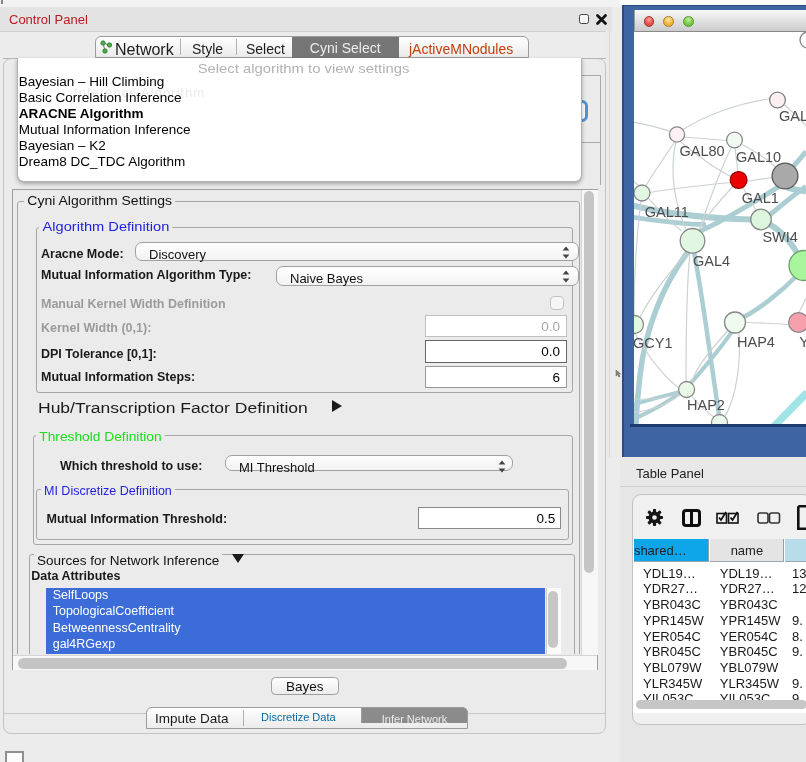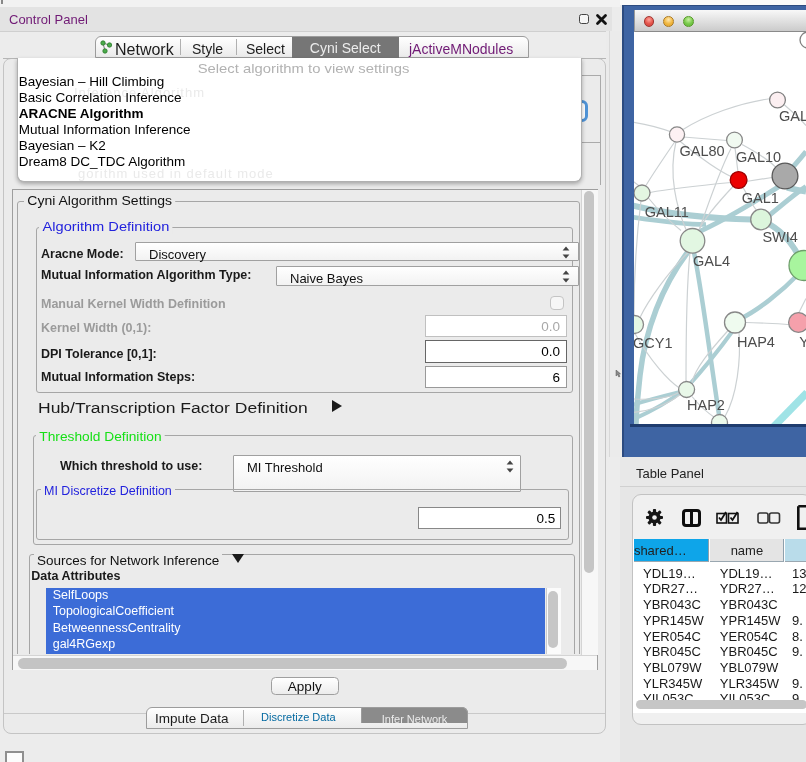--- a/index.html
+++ b/index.html
@@ -3,49 +3,49 @@
 <meta charset="utf-8">
 <style>
 * { margin:0; padding:0; box-sizing:border-box; }
 html,body { width:806px; height:762px; overflow:hidden; }
 body { font-family:"Liberation Sans", sans-serif; background:#ececec; position:relative; }
 .abs { position:absolute; }
 .lbl { position:absolute; font-size:12.5px; font-weight:bold; color:#1a1a1a; white-space:nowrap; }
 .dis { color:#9b9b9b; }
 .gbox { position:absolute; border:1px solid #a6a6a6; border-radius:3px; }
 .gtitle { position:absolute; font-size:12.5px; background:#ebebeb; padding:0 3px; white-space:nowrap; z-index:2; }
-.combo { position:absolute; border:1px solid #a0a0a0; border-radius:1px; background:linear-gradient(#ffffff,#f2f2f2); font-size:13px; color:#111; }
+.combo { position:absolute; border:1px solid #a0a0a0; border-radius:7px; background:linear-gradient(#ffffff,#f2f2f2); font-size:13px; color:#111; }
 .combo span.t { position:absolute; left:12px; top:3px; }
 .combo .arr { position:absolute; right:6px; top:4px; }
 .tfield { position:absolute; background:#fff; font-size:13px; text-align:right; padding-right:7px; }
 </style>
 </head>
 <body>
 
 <div class="abs" style="left:0;top:0;width:620px;height:7px;background:#f2f2f2"></div>
 <div class="abs" style="left:620px;top:0;width:186px;height:5px;background:#fafafa"></div>
 <div class="abs" style="left:1px;top:0;width:2px;height:4px;background:#888"></div>
 
 <div class="abs" style="left:0;top:7px;width:612px;height:24.5px;background:#e3e3e3;border-bottom:1px solid #cfcfcf"></div>
-<div class="abs" style="left:9px;top:12px;font-size:13px;color:#701a75">Control Panel</div>
+<div class="abs" style="left:9px;top:12px;font-size:13px;color:#b91c1c">Control Panel</div>
 <div class="abs" style="left:579px;top:14px;width:10px;height:10px;border:1.5px solid #444;border-radius:2.5px;background:#f5f5f5"></div>
 <svg class="abs" style="left:595px;top:13px" width="13" height="13" viewBox="0 0 13 13">
     <path d="M2.5 2.5 L10.5 10.5 M10.5 2.5 L2.5 10.5" stroke="#111" stroke-width="2.8" stroke-linecap="round"></path>
   </svg>
 
 <div class="abs" style="left:3px;top:58px;width:603px;height:676px;border:1px solid #c4c4c4;border-radius:8px;background:#ebebeb"></div>
 
 <div class="abs" style="left:95px;top:36px;width:433.5px;height:21.5px;border:1px solid #9c9c9c;border-radius:6px 6px 0 0;background:linear-gradient(#ffffff,#ebebeb)"></div>
 <div class="abs" style="left:115px;top:40.5px;font-size:16px;color:#1c1c1c">Network</div>
 <div class="abs" style="left:180px;top:39px;width:1px;height:16px;background:#b0b0b0"></div>
 <div class="abs" style="left:192px;top:40.5px;font-size:14px;color:#1c1c1c">Style</div>
 <div class="abs" style="left:236px;top:39px;width:1px;height:16px;background:#b0b0b0"></div>
 <div class="abs" style="left:246px;top:40.5px;font-size:14px;color:#1c1c1c">Select</div>
 <div class="abs" style="left:292px;top:36px;width:106.5px;height:21.5px;background:#767676;border-top:1px solid #9c9c9c;text-align:center;font-size:14px;color:#ececec;line-height:22px">Cyni Select</div>
-<div class="abs" style="left:409px;top:40.5px;font-size:14px;color:#701a75">jActiveMNodules</div>
+<div class="abs" style="left:409px;top:40.5px;font-size:14px;color:#c2410c">jActiveMNodules</div>
 <svg class="abs" style="left:100px;top:40px;z-index:2" width="13" height="14" viewBox="0 0 13 14">
     <line x1="3" y1="3" x2="9" y2="5" stroke="#777" stroke-width="1"></line>
     <line x1="3" y1="3" x2="5" y2="11" stroke="#777" stroke-width="1"></line>
     <circle cx="3" cy="3" r="2.2" fill="#4aaa4a" stroke="#2c7a2c" stroke-width=".8"></circle>
     <circle cx="9.5" cy="5" r="2.2" fill="#4aaa4a" stroke="#2c7a2c" stroke-width=".8"></circle>
     <circle cx="5" cy="11" r="2.2" fill="#4aaa4a" stroke="#2c7a2c" stroke-width=".8"></circle>
   </svg>
 <div class="abs" style="left:3px;top:57.5px;width:603px;height:1px;background:#b5b5b5"></div>
 
 <div class="abs" style="left:582px;top:75px;width:19px;height:1px;background:#aaa"></div>
@@ -88,30 +88,31 @@
   <div class="tfield" style="left:412px;top:150.5px;width:142px;height:23px;border:1.5px solid #666;color:#000;line-height:21px;font-size:13.5px;padding-right:6px">0.0</div>
   <div class="lbl" style="left:28px;top:180.5px">Mutual Information Steps:</div>
   <div class="tfield" style="left:412px;top:176px;width:142px;height:22px;border:1px solid #999;color:#000;line-height:21px;font-size:13.5px;padding-right:6px">6</div>
 
   <div class="abs" style="left:24.5px;top:210.2px;font-size:14px;color:#1a1a1a;transform:scaleX(1.25);transform-origin:0 0;white-space:nowrap">Hub/Transcription Factor Definition</div>
   <div class="abs" style="left:319px;top:210.5px;width:0;height:0;border-left:10.5px solid #1a1a1a;border-top:6px solid transparent;border-bottom:6px solid transparent"></div>
 
   <div class="gbox" style="left:19.7px;top:245.5px;width:540.5px;height:110px"></div>
   <div class="gtitle" style="left:23px;top:240.5px;color:#16e016;transform:scaleX(1.1);transform-origin:0 0">Threshold Definition</div>
   <div class="lbl" style="left:47px;top:269.5px;width:167px;">Which threshold to use:</div>
-  <div class="combo" style="left:220px;top:265.5px;width:287.5px;height:37px">
+  <div class="combo" style="left:212px;top:265.5px;width:287.5px;height:16px">
         <span class="t" style="left:13px;top:4px">MI Threshold</span>
         <svg class="arr" style="right:6px;top:3.5px" width="8" height="13" viewBox="0 0 8 13">
           <path d="M4 0.5 L7.4 4.5 L0.6 4.5 Z" fill="#444"></path>
           <path d="M4 12.5 L7.4 8.5 L0.6 8.5 Z" fill="#444"></path>
         </svg>
       </div>
 
   <div class="gbox" style="left:23px;top:299.8px;width:532.5px;height:50.3px"></div>
   <div class="gtitle" style="left:28px;top:294px;color:#2222dd">MI Discretize Definition</div>
+  <div class="lbl" style="left:33.5px;top:322.5px">Mutual Information Threshold:</div>
   <div class="tfield" style="left:405.4px;top:317.5px;width:143px;height:22px;border:1px solid #888;color:#000;line-height:21px;font-size:13.5px;padding-right:5px">0.5</div>
 
   <div class="gbox" style="left:16px;top:364.7px;width:546px;height:110px"></div>
   <div class="gtitle" style="left:21px;top:363px;color:#111;font-size:13.5px;font-weight:normal">Sources for Network Inference</div>
   <div class="abs" style="left:219px;top:364.8px;width:0;height:0;border-top:9px solid #1a1a1a;border-left:6.5px solid transparent;border-right:6.5px solid transparent;z-index:3"></div>
   <div class="lbl" style="left:18.3px;top:379px;font-size:12.5px">Data Attributes</div>
 
   <div class="abs" style="left:32.7px;top:398.8px;width:499px;height:66px;background:#3c6cd7;overflow:hidden">
     <div style="font-size:12.5px;color:#fff;line-height:16.4px;padding-left:7px;margin-top:-1.5px">SelfLoops<br>TopologicalCoefficient<br>BetweennessCentrality<br>gal4RGexp</div>
   </div>
@@ -119,34 +120,33 @@
   <div class="abs" style="left:535px;top:401px;width:10px;height:57.5px;background:#c6c6c6;border-radius:5px"></div>
 </div>
 </div>
 
 <div class="abs" style="left:580.5px;top:189.5px;width:17px;height:465px;background:#f7f7f7;border-left:1px solid #d4d4d4"></div>
 <div class="abs" style="left:583.5px;top:191px;width:10px;height:382px;background:#c5c5c5;border-radius:5px"></div>
 
 <div class="abs" style="left:13px;top:655px;width:584px;height:15px;background:#f7f7f7;border-top:1px solid #d4d4d4"></div>
 <div class="abs" style="left:18px;top:657.5px;width:549px;height:11px;background:#c4c4c4;border-radius:5.5px"></div>
 
-<div class="abs" style="left:271px;top:677px;width:67.5px;height:18px;border:1px solid #9f9f9f;border-radius:4.5px;background:linear-gradient(#ffffff,#ececec);font-size:13.5px;color:#111;text-align:center;line-height:17px">Apply</div>
+<div class="abs" style="left:271px;top:677px;width:67.5px;height:18px;border:1px solid #9f9f9f;border-radius:4.5px;background:linear-gradient(#ffffff,#ececec);font-size:13.5px;color:#111;text-align:center;line-height:17px">Bayes</div>
 
 <div class="abs" style="left:4px;top:713px;width:142px;height:1px;background:#c9c9c9"></div>
 <div class="abs" style="left:468px;top:713px;width:137px;height:1px;background:#c9c9c9"></div>
 <div class="abs" style="left:146px;top:707px;width:322px;height:22px;border:1px solid #9c9c9c;border-radius:6px 6px 0 0;background:linear-gradient(#ffffff,#ebebeb)"></div>
 <div class="abs" style="left:155px;top:710.5px;font-size:13.5px;color:#1c1c1c">Impute Data</div>
 <div class="abs" style="left:242.5px;top:710px;width:1px;height:16px;background:#b0b0b0"></div>
 <div class="abs" style="left:261px;top:710.5px;font-size:11px;color:#0369a1">Discretize Data</div>
 <div class="abs" style="left:361px;top:707px;width:107px;height:16px;background:#8b8b8b;border:1px solid #9c9c9c;border-bottom:none;border-radius:2px 6px 0 0;text-align:center;font-size:11px;color:#ececec;line-height:22px">Infer Network</div>
 
 <div class="abs" style="left:17px;top:58px;width:565px;height:124px;background:#fff;border:1px solid #b0b0b0;border-top:none;border-radius:0 0 7px 7px;box-shadow:0 2px 4px rgba(0,0,0,0.3);z-index:5">
   <div style="position:absolute;left:4px;top:2.5px;width:100%;text-align:center;font-size:13px;color:#b2b2b2;transform:scaleX(1.14)">Select algorithm to view settings</div>
   <div style="position:absolute;left:56px;top:27px;font-size:13px;letter-spacing:1px;color:#eaeaea">Inference Algorithm</div>
-  <div style="position:absolute;left:60px;top:108px;font-size:13px;letter-spacing:1px;color:#eaeaea">gorithm used in default mode</div>
   <div style="position:absolute;left:0.7px;top:15.7px;font-size:13.5px;color:#000;line-height:16.15px;white-space:nowrap">Bayesian – Hill Climbing<br>Basic Correlation Inference<br><b>ARACNE Algorithm</b><br>Mutual Information Inference<br>Bayesian – K2<br>Dream8 DC_TDC Algorithm</div>
 </div>
 
 <div class="abs" style="left:606px;top:31px;width:16px;height:426px;background:#ebebeb"></div>
 <div class="abs" style="left:608.5px;top:31px;width:1px;height:426px;background:#d8d8d8"></div>
 <svg class="abs" style="left:615px;top:370px" width="6" height="8" viewBox="0 0 6 8">
     <path d="M1 0 L1 6 L2.6 4.6 L3.8 7 L5 6.4 L3.8 4.2 L5.5 3.8 Z" fill="#8a8a8a" stroke="#555" stroke-width="0.5"></path>
   </svg>
 
 <div class="abs" style="left:622px;top:4.5px;width:184px;height:452.5px;background:#3e64a3;border-left:2px solid #2c4b80;border-top:1.5px solid #2c4b80"></div>

